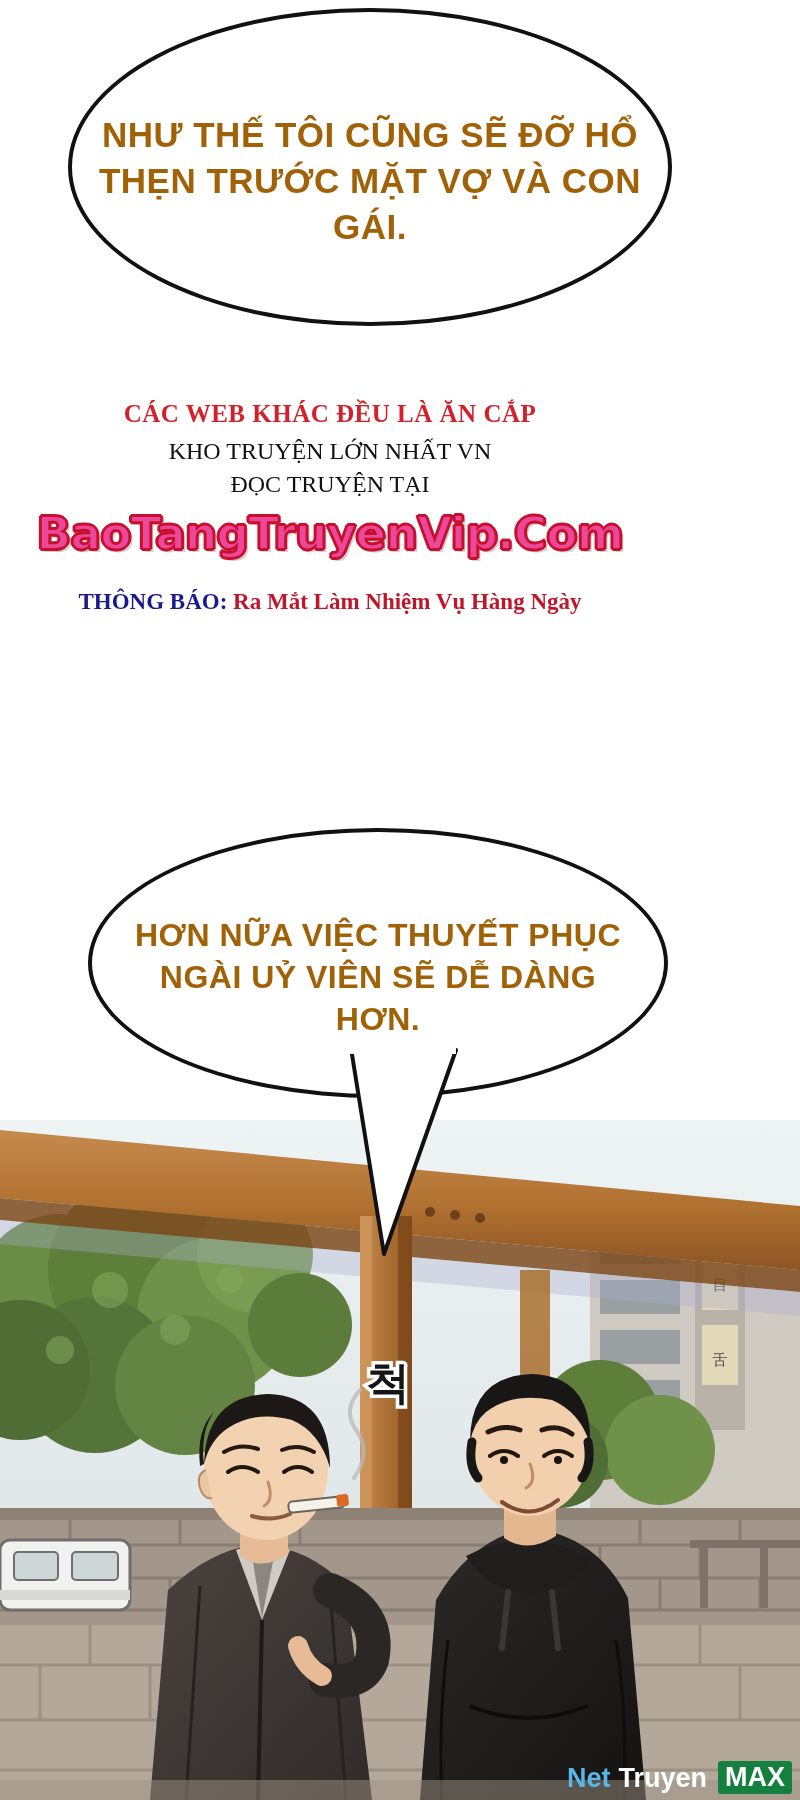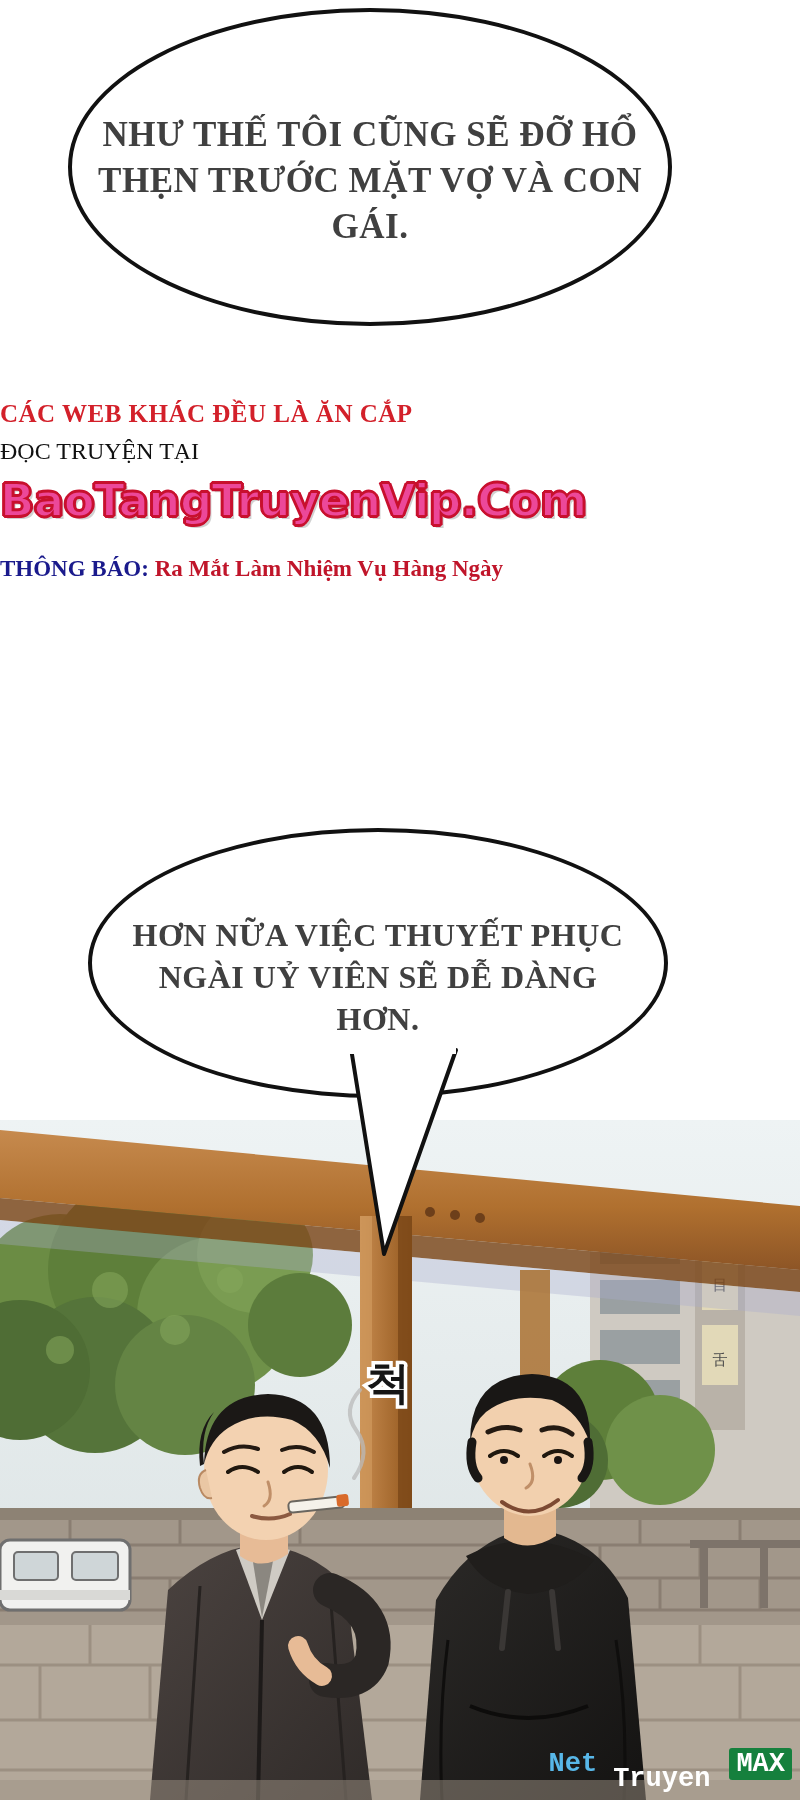--- a/index.html
+++ b/index.html
@@ -28,24 +28,24 @@
     background: #ffffff;
     border: 4px solid #111111;
     border-radius: 50% / 50%;
     box-sizing: border-box;
     display: flex;
     align-items: center;
     justify-content: center;
     text-align: center;
   }
   .bubble .btext {
-    font-family: Liberation Serif, serif;
+    font-family: Liberation Sans, sans-serif;
     font-weight: 700;
     letter-spacing: 0.5px;
-    color: #404040;
+    color: #a16207;
     line-height: 1.32;
     padding: 0 26px;
     margin-top: 28px;
   }
 
   #bubble-top {
     left: 68px;
     top: 8px;
     width: 604px;
     height: 318px;
@@ -69,20 +69,21 @@
     height: 220px;
     z-index: 3;
   }
 
   
   .ad {
     position: absolute;
     left: 0;
     top: 400px;
     width: 660px;
+    text-align: center;
     font-family: "Liberation Serif", serif;
   }
   .ad .line1 {
     color: #d3202a;
     font-weight: 700;
     font-size: 25px;
     letter-spacing: 0.5px;
     margin-bottom: 7px;
   }
   .ad .line2,
@@ -131,23 +132,23 @@
     background: #efe7dc;
   }
   .panel svg { display: block; }
 
   
   .watermark {
     position: absolute;
     right: 8px;
     bottom: 6px;
     display: flex;
-    align-items: center;
-    gap: 16px;
-    font-family: Liberation Mono, monospace;
+    align-items: flex-end;
+    gap: 8px;
+    font-family: Liberation Sans, sans-serif;
     font-weight: 700;
     font-size: 27px;
     z-index: 5;
   }
   .watermark .w-net { color: #58b7e8; }
   .watermark .w-truyen { color: #ffffff; margin-top: 30px; }
   .watermark .w-max {
     color: #ffffff;
     background: #15803d;
     padding: 1px 7px;
@@ -159,20 +160,21 @@
 <body>
 
 <div class="page">
 
   <div class="bubble" id="bubble-top">
     <div class="btext">NHƯ THẾ TÔI CŨNG SẼ ĐỠ HỔ THẸN TRƯỚC MẶT VỢ VÀ CON GÁI.</div>
   </div>
 
   <div class="ad">
     <div class="line1">CÁC WEB KHÁC ĐỀU LÀ ĂN CẮP</div>
+    <div class="line3">KHO TRUYỆN LỚN NHẤT VN</div>
     <div class="line4">ĐỌC TRUYỆN TẠI</div>
     <div class="brand">BaoTangTruyenVip.Com</div>
     <div class="notice">
       <span class="label">THÔNG BÁO:</span>
       <span class="body">Ra Mắt Làm Nhiệm Vụ Hàng Ngày</span><br>
     </div>
   </div>
 
   <div class="bubble" id="bubble-bottom">
     <div class="btext">HƠN NỮA VIỆC THUYẾT PHỤC NGÀI UỶ VIÊN SẼ DỄ DÀNG HƠN.</div>

